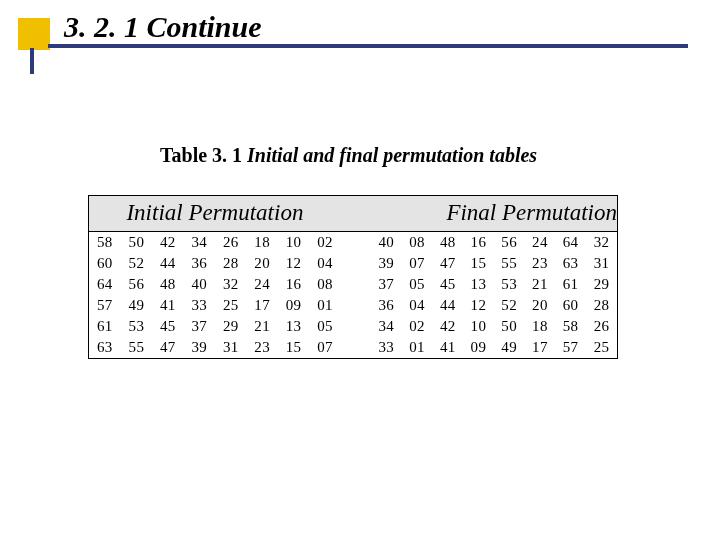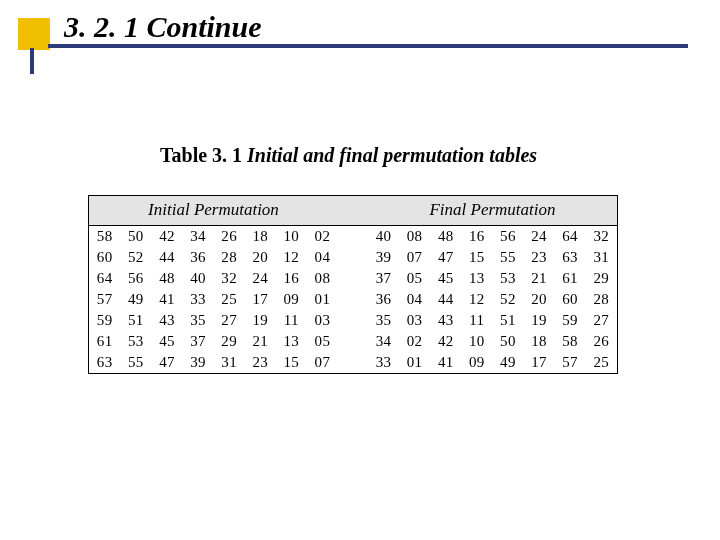--- a/index.html
+++ b/index.html
@@ -71,34 +71,35 @@
   }
   table.perm {
     border-collapse: collapse;
     width: 100%;
     font-family: "Times New Roman", Times, serif;
   }
   table.perm th {
     background: #e4e4e4;
     font-style: italic;
     font-weight: normal;
-    font-size: 17px;
+    font-size: 23px;
     border: 1px solid #000;
     padding: 4px 0 5px 0;
   }
   table.perm th.left-head {
     border-right: none;
   }
   table.perm th.gap-head {
     border-left: none;
     border-right: none;
     width: 24px;
   }
   table.perm th.right-head {
     border-left: none;
+    text-align: right;
   }
   table.perm td {
     font-size: 15px;
     text-align: center;
     padding: 2px 3px;
     font-variant-numeric: tabular-nums;
     letter-spacing: 0.3px;
   }
   
   tbody.body-rows tr td.first-l { border-left: 1px solid #000; }
@@ -206,39 +207,20 @@
             <td>36</td>
             <td>04</td>
             <td>44</td>
             <td>12</td>
             <td>52</td>
             <td>20</td>
             <td>60</td>
             <td class="last-r">28</td>
           </tr>
           <tr>
-            <td class="first-l">59</td>
-            <td>51</td>
-            <td>43</td>
-            <td>35</td>
-            <td>27</td>
-            <td>19</td>
-            <td>11</td>
-            <td>03</td>
-            <td class="gap-cell"></td>
-            <td>35</td>
-            <td>03</td>
-            <td>43</td>
-            <td>11</td>
-            <td>51</td>
-            <td>19</td>
-            <td>59</td>
-            <td class="last-r">27</td>
-          </tr>
-          <tr>
             <td class="first-l">61</td>
             <td>53</td>
             <td>45</td>
             <td>37</td>
             <td>29</td>
             <td>21</td>
             <td>13</td>
             <td>05</td>
             <td class="gap-cell"></td>
             <td>34</td>

